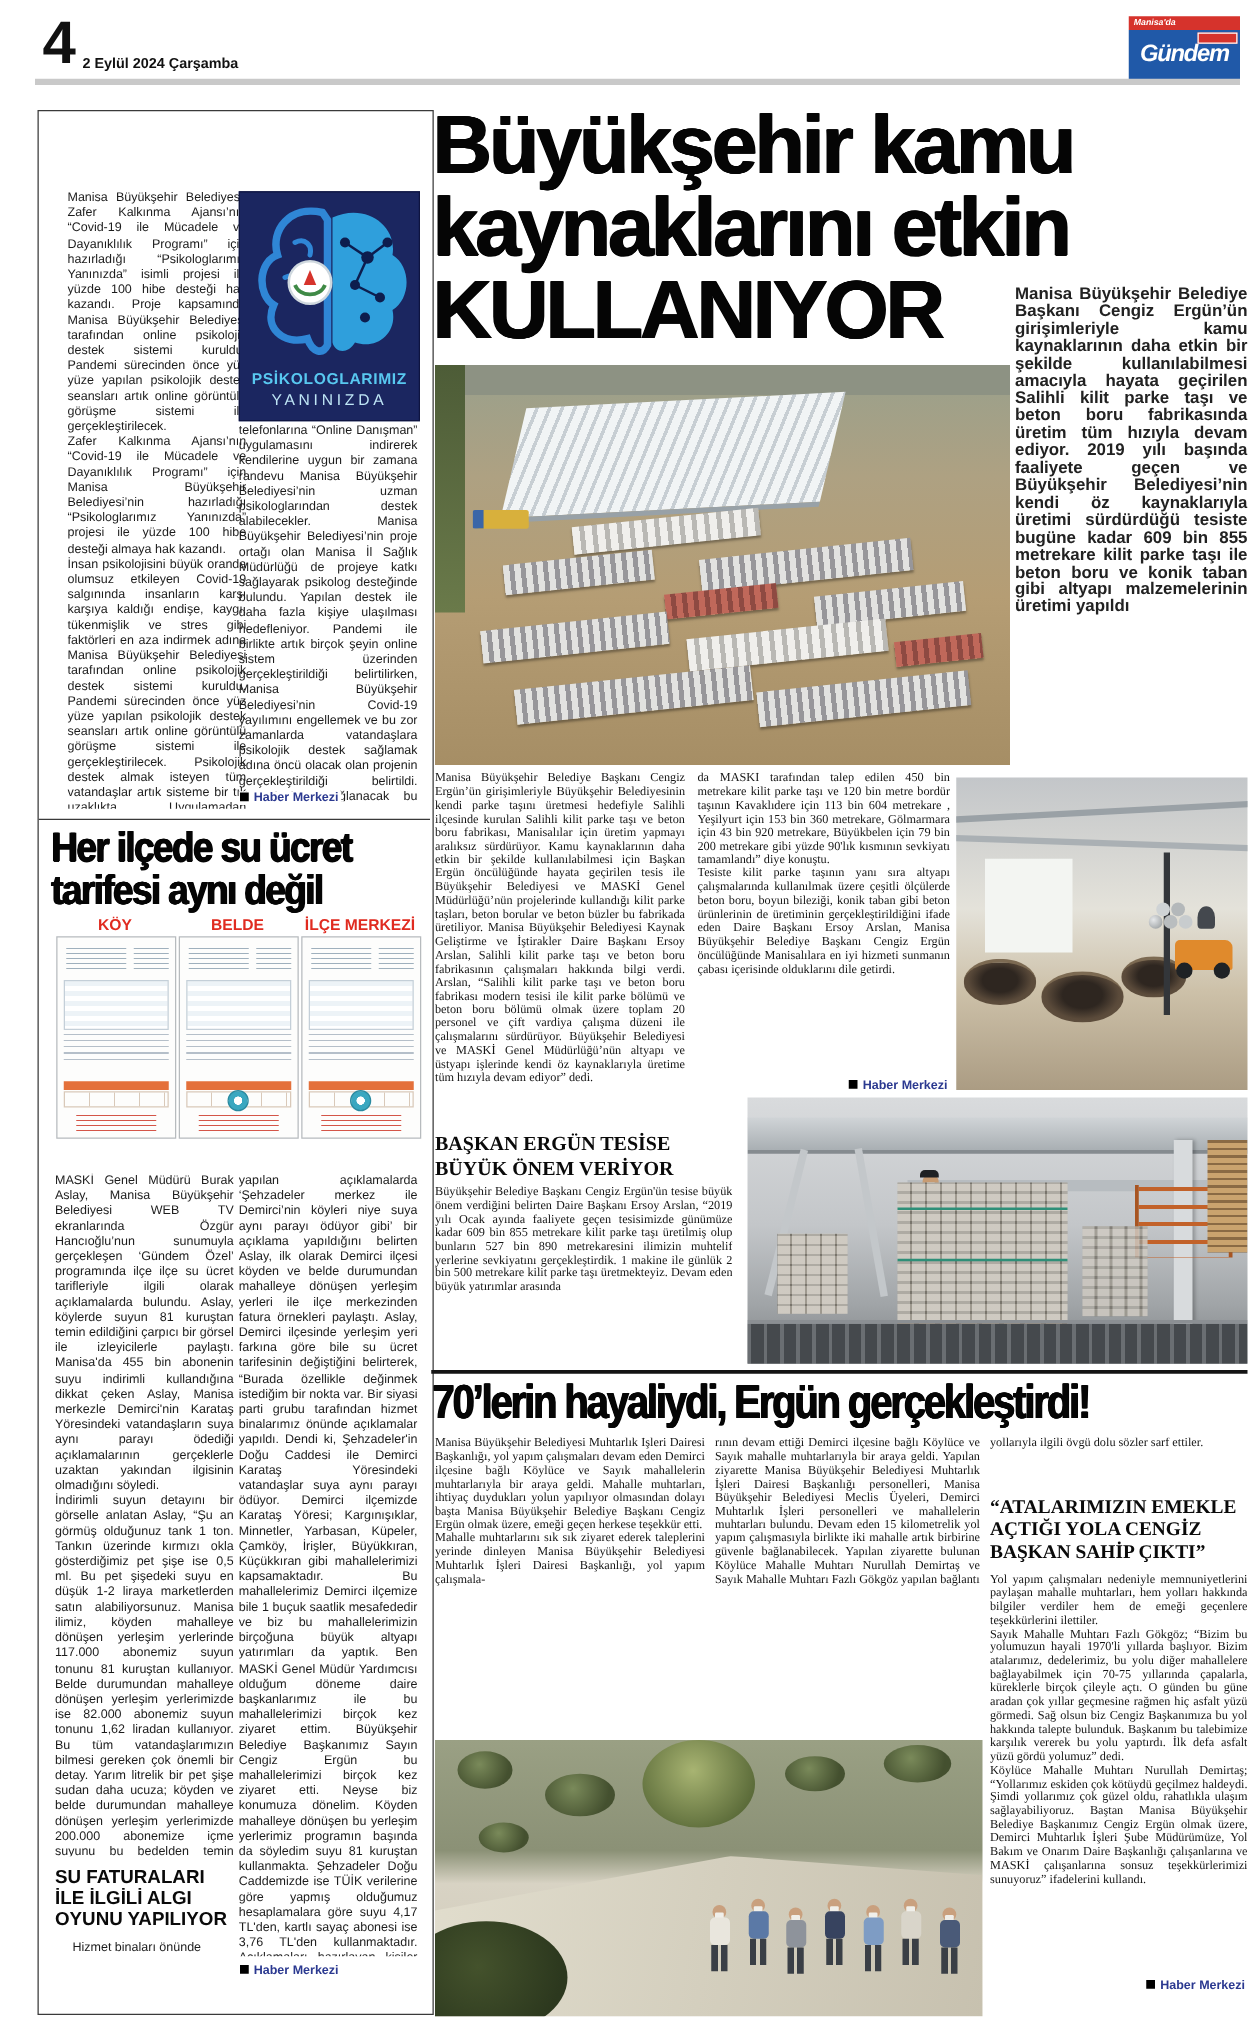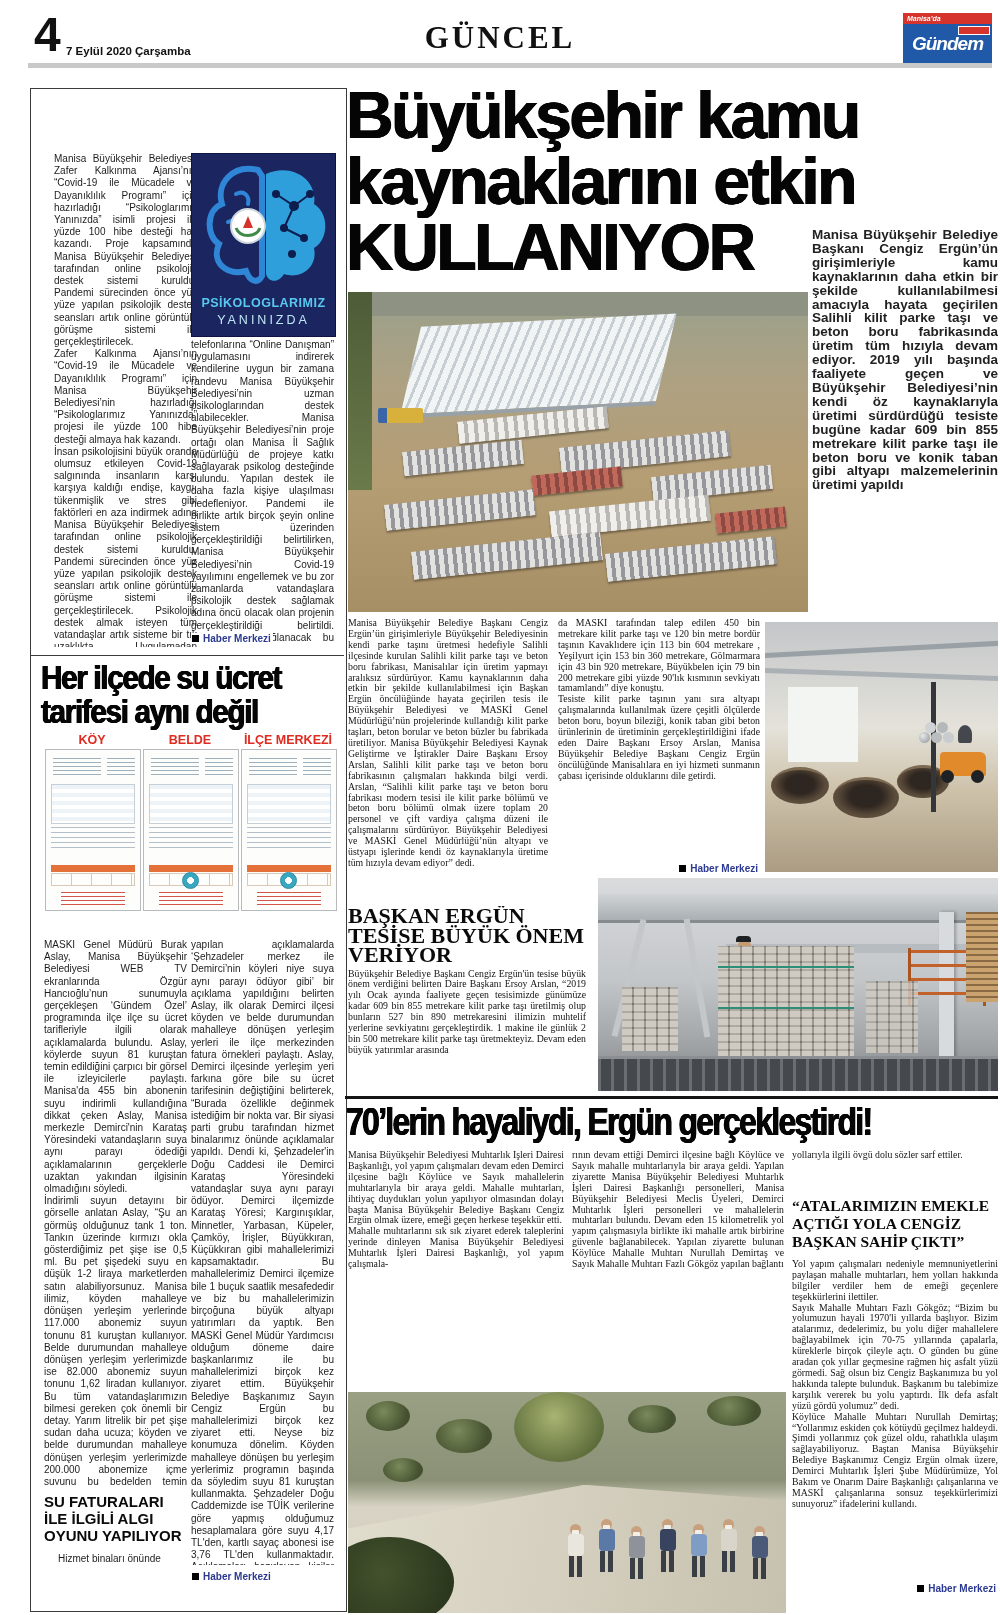--- a/index.html
+++ b/index.html
@@ -65,21 +65,21 @@
   #wat-tail{left:13px;top:1464px;width:143px;font-size:10px;text-indent:14px;}
   #wat-col2{left:160px;top:850px;width:143px;height:626px;}
   #wat-by{left:160px;top:1482px;}
   
   .mh{left:346px;width:660px;font-size:66px;line-height:66px;letter-spacing:-2.5px;}
   #mh1{top:82px;} #mh2{top:148px;} #mh3{top:214px;}
   #standfirst{left:812px;top:228px;width:186px;height:382px;font-size:13.5px;line-height:13.9px;
      font-weight:bold;color:#222;}
   #m-col1{left:348px;top:618px;width:200px;height:284px;}
   #m-sub2{left:348px;top:906px;width:238px;height:186px;overflow:hidden;}
-  #m-sub2 .h{font-size:22px;line-height:19.5px;margin-bottom:4px;}
+  #m-sub2 .h{font-size:16px;line-height:19.5px;margin-bottom:4px;}
   #m-col2{left:558px;top:618px;width:202px;height:256px;overflow:hidden;}
   #m-col2 .h{font-size:18px;line-height:19px;margin:7px 0 4px 0;}
   #m-by{position:absolute;right:0;bottom:0;}
   
   .photo{overflow:hidden;}
   #aerial{left:348px;top:292px;width:460px;height:320px;
      background:linear-gradient(180deg,#99a08c 0%,#aea182 28%,#b59d74 58%,#a68e65 100%);}
   .a-road{position:absolute;top:0;left:0;right:0;height:24px;background:#8d9283;}
   .a-trees{position:absolute;left:0;top:0;width:24px;height:62%;
      background:linear-gradient(180deg,#4d5c37,#6a7a4a);}
@@ -152,22 +152,21 @@
   #b-col3{left:792px;top:1150px;width:206px;height:446px;overflow:hidden;}
   #b-col3 .quote{font-size:15.5px;line-height:18px;margin:36px 0 8px 0;}
   #b-by{position:absolute;right:0;bottom:2px;}
 </style>
 </head>
 <body>
 
 <div class="page">
 
   <div class="abs" id="hdr-num">4</div>
-  <div class="abs" id="hdr-date">7 Eylül 2020 Çarşamba</div>
-  <div class="abs" id="hdr-section">GÜNCEL</div>
+  <div class="abs" id="hdr-date">2 Eylül 2024 Çarşamba</div>
   <div class="abs" id="hdr-logo">
     <div class="logo-red">Manisa'da</div>
     <div class="logo-blue">
       <span>Gündem</span>
       <span class="logo-tab"></span>
     </div>
   </div>
   <div class="abs" id="hdr-rule"></div>
 
   <div class="abs" id="leftbox">

